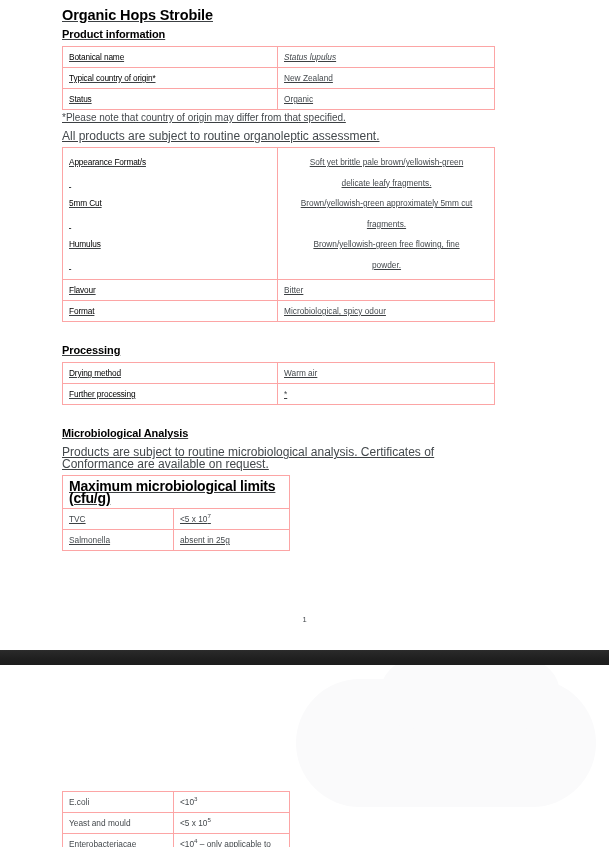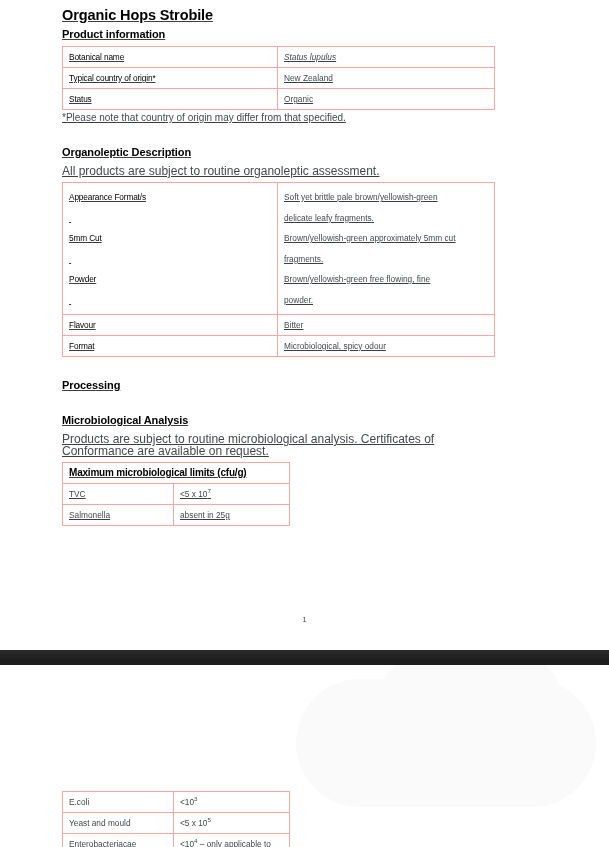--- a/index.html
+++ b/index.html
@@ -139,35 +139,36 @@
   .tbl-organo .stack-line {
     display: block;
     line-height: 20.5px;
     min-height: 20.5px;
   }
   .tbl-organo .stack-line.blank { color: transparent; }
   .tbl-organo .wrap-line {
     display: block;
     line-height: 20.5px;
     min-height: 20.5px;
+    text-align: center;
   }
 
   
   .tbl-processing { width: 432px; }
   .tbl-processing .c1 { width: 215px; }
   .tbl-processing .c2 { width: 217px; }
 
   
   .tbl-micro { width: 227px; }
   .tbl-micro .c1 { width: 111px; }
   .tbl-micro .c2 { width: 116px; }
   .tbl-micro td.header-cell {
     font-weight: bold;
     color: #000000;
-    font-size: 10px;
+    font-size: 14px;
     letter-spacing: -0.2px;
   }
   .tbl-micro td { color: #44494d; }
 
   
   .tbl-micro2 { width: 227px; margin-top: 6px; }
   .tbl-micro2 .c1 { width: 111px; }
   .tbl-micro2 .c2 { width: 116px; }
   .tbl-micro2 td { color: #44494d; }
 
@@ -209,36 +210,35 @@
       </tr>
       <tr>
         <td class="key">Status</td>
         <td class="val">Organic</td>
       </tr>
     </tbody>
   </table>
 
   <p class="note-text">*Please note that country of origin may differ from that specified.</p>
 
-  <h2 class="section-heading spaced">Organoleptic Description</h2>
   <p class="intro-text">All products are subject to routine organoleptic assessment.</p>
 
   <table class="spec tbl-organo">
     <colgroup>
         <col class="c1">
         <col class="c2">
       </colgroup>
     <tbody>
       <tr>
         <td class="key appear-key">
           <span class="stack-line">Appearance Format/s</span>
           <span class="stack-line blank">&nbsp;</span>
           <span class="stack-line">5mm Cut</span>
           <span class="stack-line blank">&nbsp;</span>
-          <span class="stack-line">Powder</span>
+          <span class="stack-line">Humulus</span>
           <span class="stack-line blank">&nbsp;</span>
         </td>
         <td class="val">
           <span class="wrap-line">Soft yet brittle pale brown/yellowish-green</span>
           <span class="wrap-line">delicate leafy fragments.</span>
           <span class="wrap-line">Brown/yellowish-green approximately 5mm cut</span>
           <span class="wrap-line">fragments.</span>
           <span class="wrap-line">Brown/yellowish-green free flowing, fine</span>
           <span class="wrap-line">powder.</span>
         </td>
@@ -249,20 +249,36 @@
       </tr>
       <tr>
         <td class="key">Format</td>
         <td class="val">Microbiological, spicy odour</td>
       </tr>
     </tbody>
   </table>
 
   <h2 class="section-heading spaced">Processing</h2>
 
+  <table class="spec tbl-processing">
+    <colgroup>
+        <col class="c1">
+        <col class="c2">
+      </colgroup>
+    <tbody>
+      <tr>
+        <td class="key">Drying method</td>
+        <td class="val">Warm air</td>
+      </tr>
+      <tr>
+        <td class="key">Further processing</td>
+        <td class="val">*</td>
+      </tr>
+    </tbody>
+  </table>
 
 
   <h2 class="section-heading spaced">Microbiological Analysis</h2>
   <p class="intro-text">Products are subject to routine microbiological analysis. Certificates of Conformance are available on request.</p>
 
   <table class="spec tbl-micro">
     <colgroup>
         <col class="c1">
         <col class="c2">
       </colgroup>

